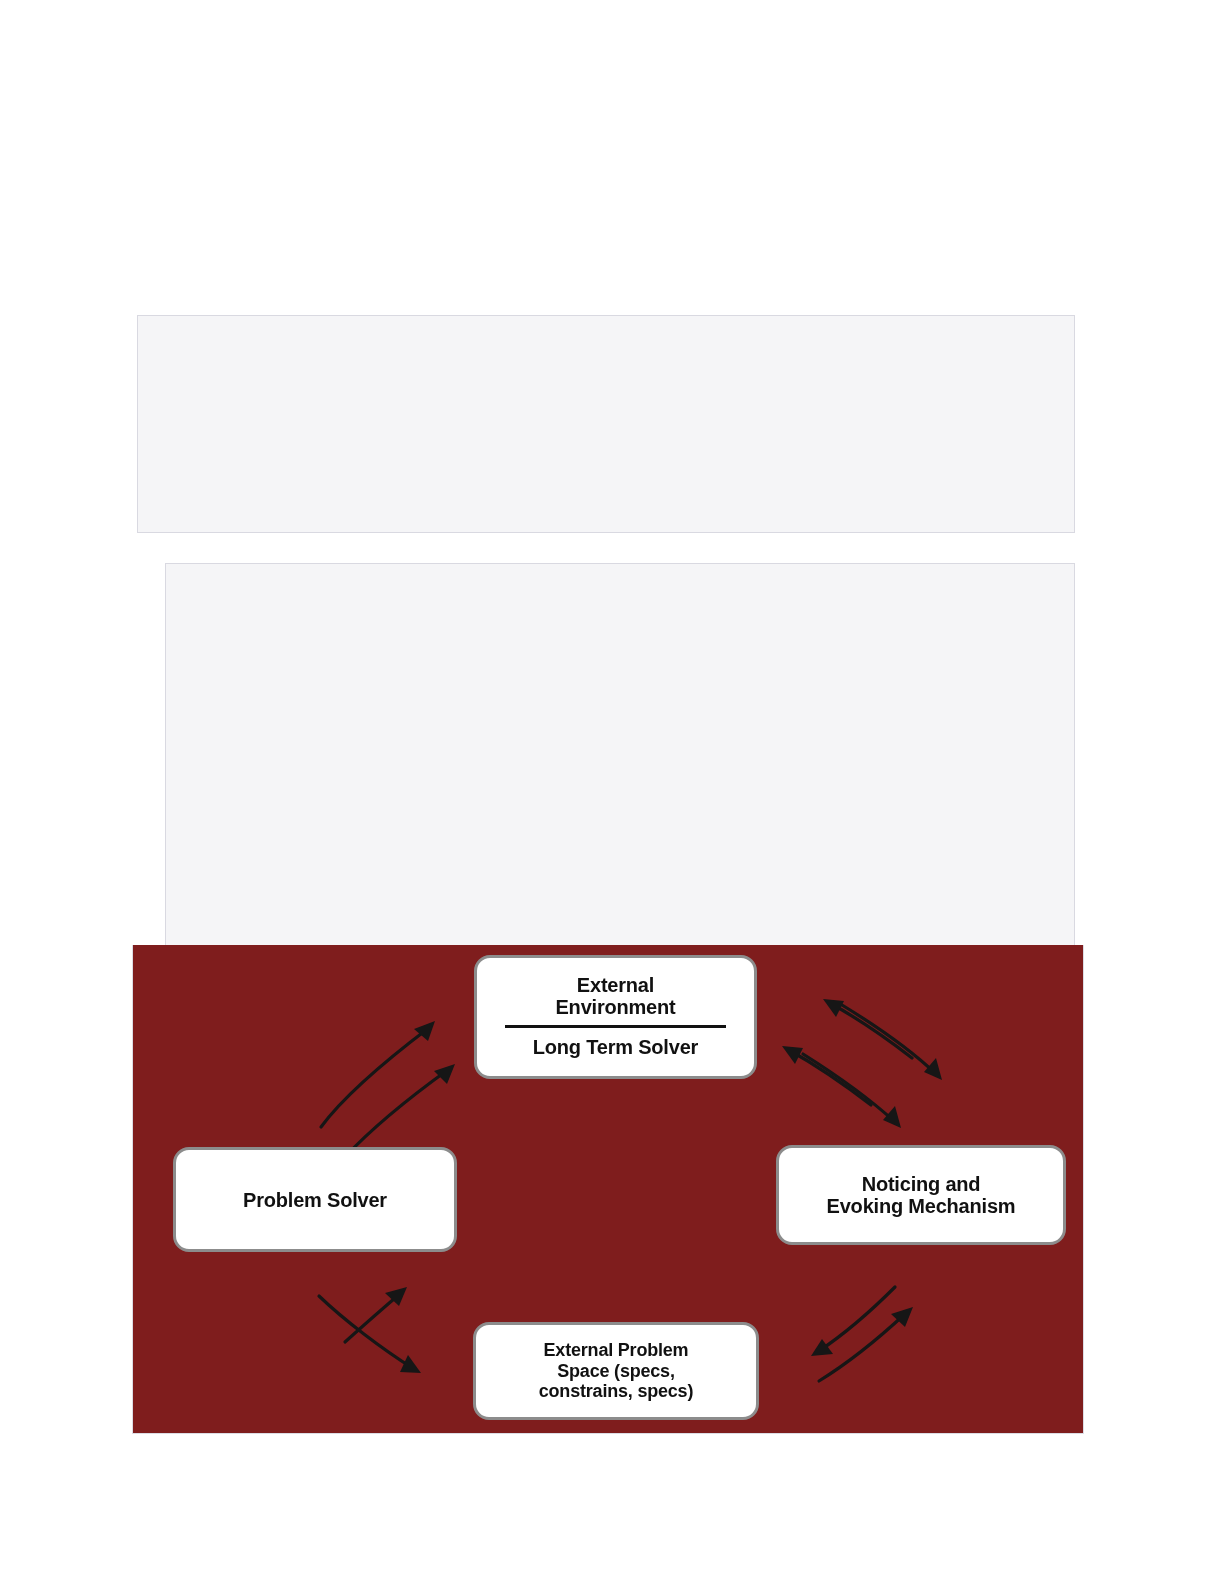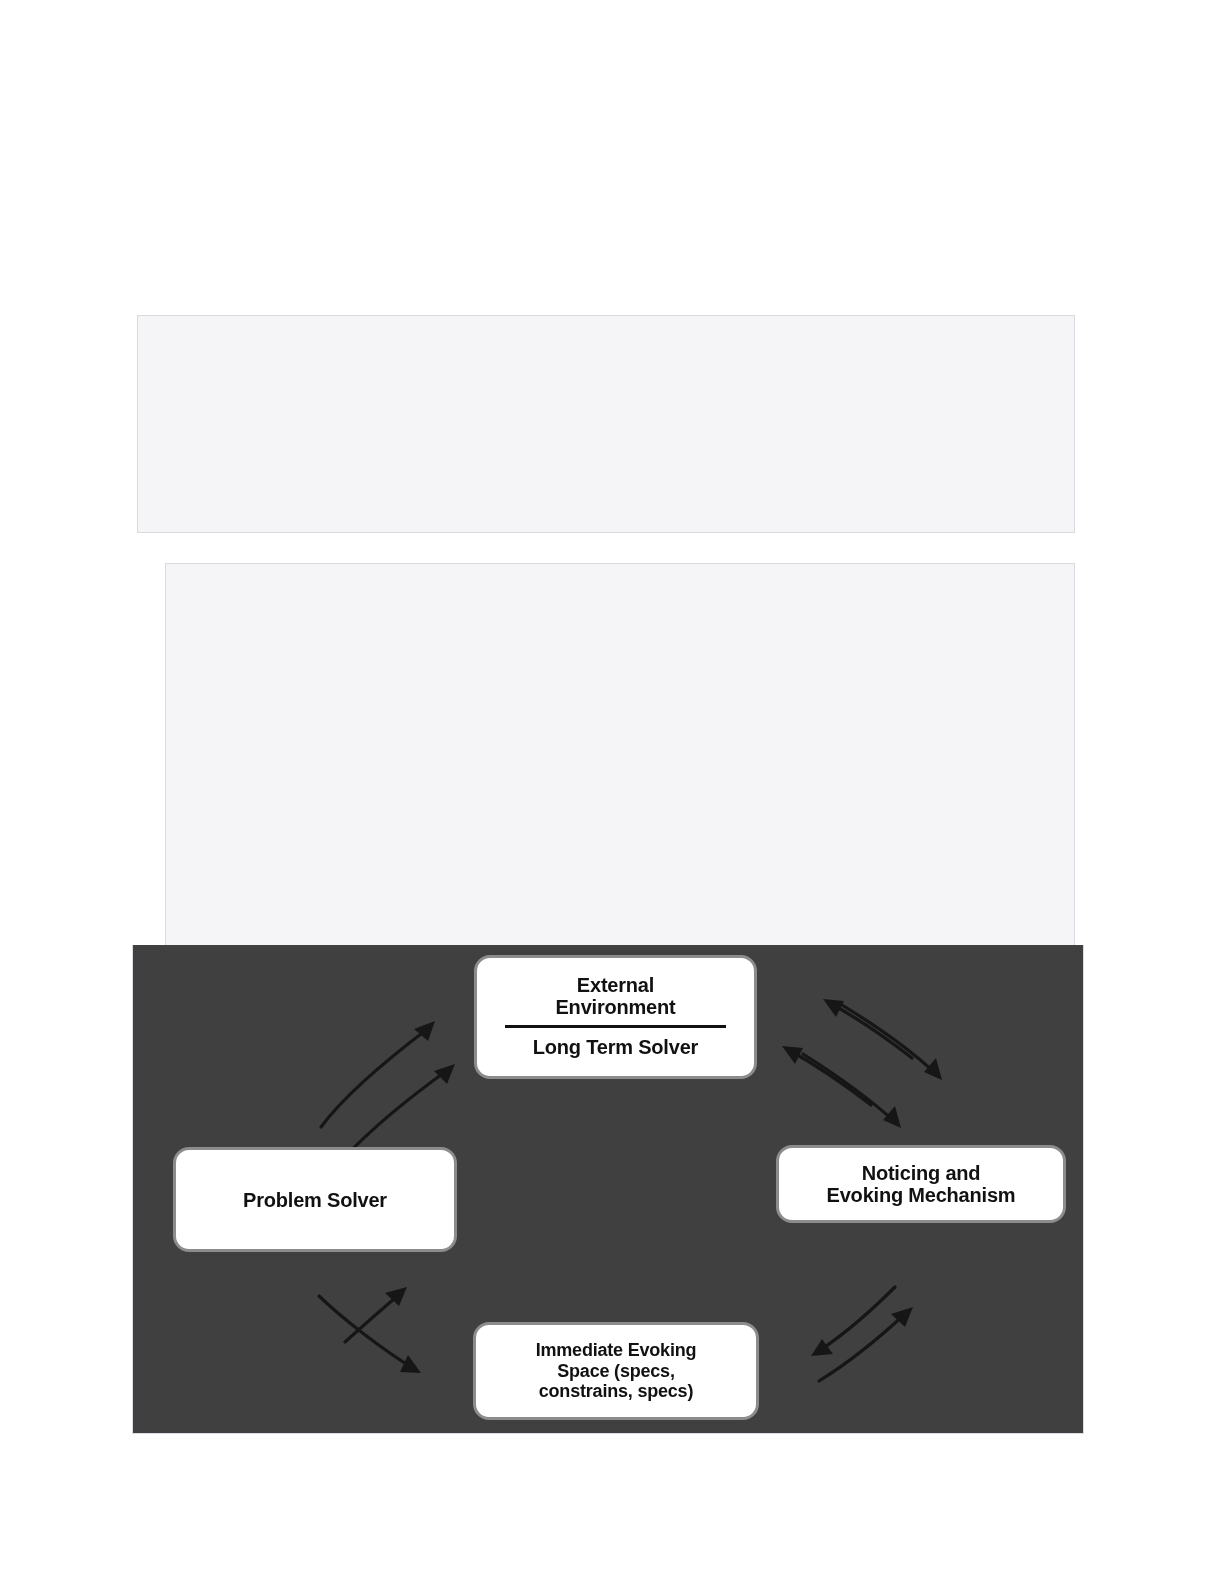--- a/index.html
+++ b/index.html
@@ -30,21 +30,21 @@
   #figure-container {
     position: absolute;
     left: 132px;
     top: 945px;
     width: 952px;
     height: 489px;
     border-left: 1px solid #dcdce4;
     border-right: 1px solid #dcdce4;
     border-bottom: 1px solid #dcdce4;
     box-sizing: border-box;
-    background: #404040;
+    background: #7f1d1d;
   }
 
   
   #diagram-stage {
     position: absolute;
     left: 0;
     top: 0;
     width: 952px;
     height: 489px;
   }
@@ -74,21 +74,21 @@
   
   #node-external-environment {
     left: 341px; top: 10px; width: 283px; height: 124px;
     font-size: 20px; line-height: 1.08;
   }
   #node-problem-solver {
     left: 40px; top: 202px; width: 284px; height: 105px;
     font-size: 20px; line-height: 1.1;
   }
   #node-noticing-evoking {
-    left: 643px; top: 200px; width: 290px; height: 78px;
+    left: 643px; top: 200px; width: 290px; height: 100px;
     font-size: 20px; line-height: 1.12;
   }
   #node-immediate-problem-space {
     left: 340px; top: 377px; width: 286px; height: 98px;
     font-size: 18px; line-height: 1.14;
   }
 
   
   .node-divider {
     width: 80%;
@@ -184,19 +184,19 @@
     <div class="node" id="node-problem-solver">
       <span class="line">Problem Solver</span>
     </div>
 
     <div class="node" id="node-noticing-evoking">
       <span class="line">Noticing and</span>
       <span class="line">Evoking Mechanism</span>
     </div>
 
     <div class="node" id="node-immediate-problem-space">
-      <span class="line">Immediate Evoking</span>
+      <span class="line">External Problem</span>
       <span class="line">Space (specs,</span>
       <span class="line">constrains, specs)</span>
     </div>
 
   </div>
 </div>
 
 </body></html>

